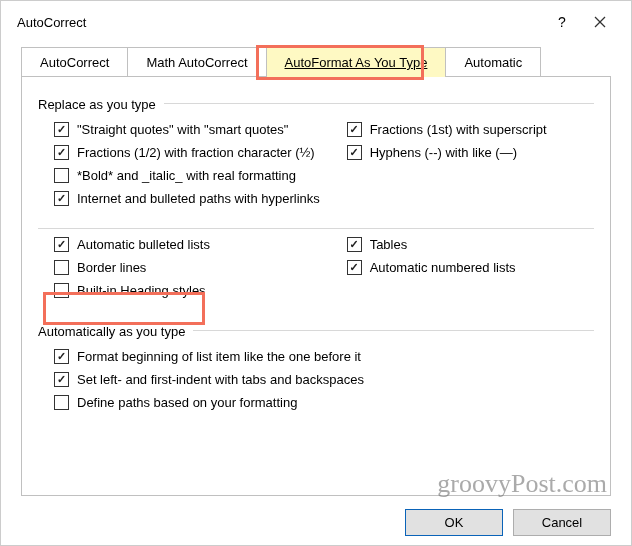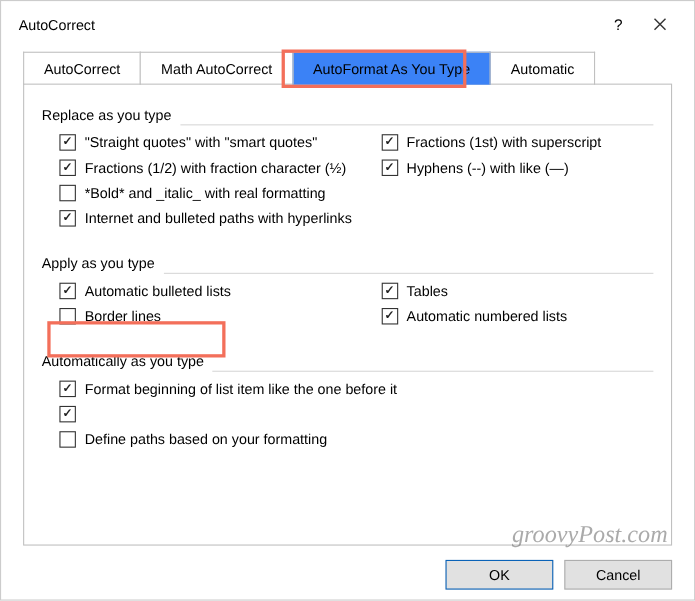--- a/index.html
+++ b/index.html
@@ -43,22 +43,23 @@
     background: #fff;
     font-size: 13px;
     cursor: pointer;
     position: relative;
     margin-right: -1px;
   }
   .tab.inactive {
     background: #fff;
   }
   .tab.active {
-    background: #3b82f6;
+    background: #fef9c3;
     z-index: 2;
+    text-decoration: underline;
   }
   .highlight-tab {
     border: 3px solid #f36f5a;
     position: absolute;
     pointer-events: none;
   }
   #hl-tab { left: 255px; top: 44px; width: 168px; height: 35px; z-index: 5;}
   .tabpanel {
     border: 1px solid #c0c0c0;
     margin: 0 20px 12px 20px;
@@ -71,21 +72,21 @@
     font-size: 13px;
     margin: 4px 0 2px 0;
   }
   .divider {
     border: none;
     border-top: 1px solid #d8d8d8;
     margin: 0;
   }
   .section-head {
     display: flex;
-    align-items: flex-end;
+    align-items: center;
     gap: 8px;
     margin-top: 2px;
   }
   .section-head .divider { flex: 1; }
   .checkrow {
     display: flex;
     align-items: center;
     gap: 8px;
     margin: 8px 0 8px 16px;
     font-size: 13px;
@@ -137,22 +138,21 @@
   }
   .btn.primary {
     border: 1.5px solid #0a63b8;
     background: #e1e1e1;
   }
   .watermark {
     position: absolute;
     right: 24px;
     bottom: 46px;
     font-family: Georgia, "Times New Roman", serif;
-    font-style: italic;
-    font-size: 22px;
+    font-size: 26px;
     color: rgba(100,100,100,0.55);
     pointer-events: none;
     z-index: 10;
   }
 </style>
 </head>
 <body>
 
 <div class="titlebar">
   <span class="title">AutoCorrect</span>
@@ -207,32 +207,35 @@
         </div>
       <div class="checkrow">
           <span class="check checked"></span>
           <span>Hyphens (--) with like (—)</span>
         </div>
     </div>
   </div>
 
   <div style="height:12px"></div>
   <div class="section-head">
-    <span class="section-label">Apply as you type</span>
     <hr class="divider">
   </div>
   <div class="cols">
     <div class="col">
       <div class="checkrow">
           <span class="check checked"></span>
           <span>Automatic bulleted lists</span>
         </div>
       <div class="checkrow">
           <span class="check"></span>
           <span>Border lines</span>
+        </div>
+      <div class="checkrow">
+          <span class="check"></span>
+          <span>Built-in Heading styles</span>
         </div>
     </div>
     <div class="col right">
       <div class="checkrow">
           <span class="check checked"></span>
           <span>Tables</span>
         </div>
       <div class="checkrow">
           <span class="check checked"></span>
           <span>Automatic numbered lists</span>
@@ -244,20 +247,21 @@
   <div class="section-head">
     <span class="section-label">Automatically as you type</span>
     <hr class="divider">
   </div>
   <div class="checkrow">
       <span class="check checked"></span>
       <span>Format beginning of list item like the one before it</span>
     </div>
   <div class="checkrow">
       <span class="check checked"></span>
+      <span>Set left- and first-indent with tabs and backspaces</span>
     </div>
   <div class="checkrow">
       <span class="check"></span>
       <span>Define paths based on your formatting</span>
     </div>
 
 </div>
 
 <div class="footer">
   <div class="btn primary">OK</div>

